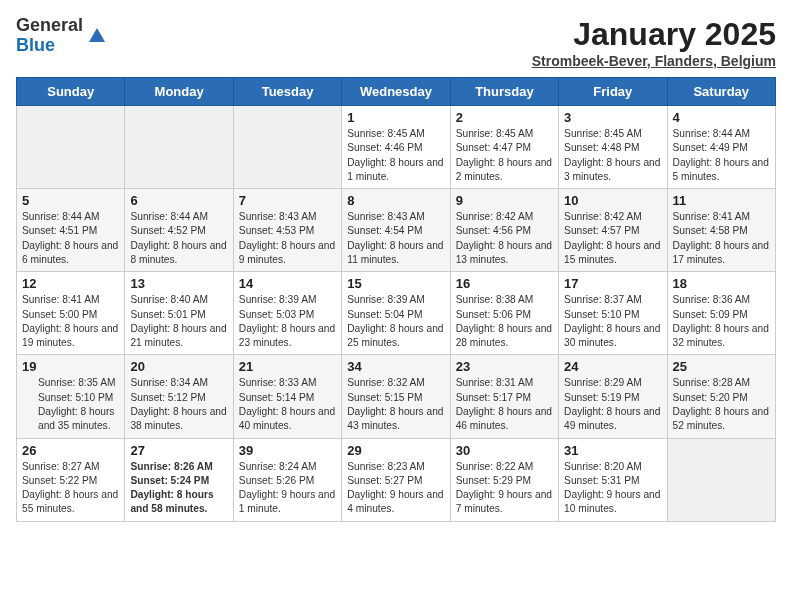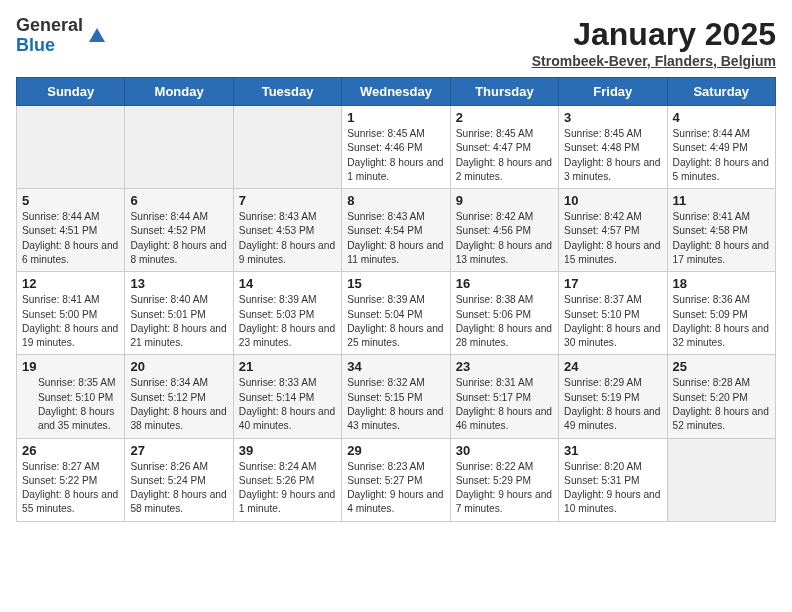--- a/index.html
+++ b/index.html
@@ -293,21 +293,21 @@
       </tr>
       <tr>
         <td>
           <div class="cell-day">26</div>
           <div class="cell-info" style="white-space: pre-line;">Sunrise: 8:27 AM
 Sunset: 5:22 PM
 Daylight: 8 hours and 55 minutes.</div>
         </td>
         <td>
           <div class="cell-day">27</div>
-          <div class="cell-info" style="white-space: pre-line;">Sunrise: 8:26 AM
+          <div class="cell-info" style="white-space: pre-line; font-weight: bold;">Sunrise: 8:26 AM
 Sunset: 5:24 PM
 Daylight: 8 hours and 58 minutes.</div>
         </td>
         <td>
           <div class="cell-day">39</div>
           <div class="cell-info" style="white-space: pre-line;">Sunrise: 8:24 AM
 Sunset: 5:26 PM
 Daylight: 9 hours and 1 minute.</div>
         </td>
         <td>

